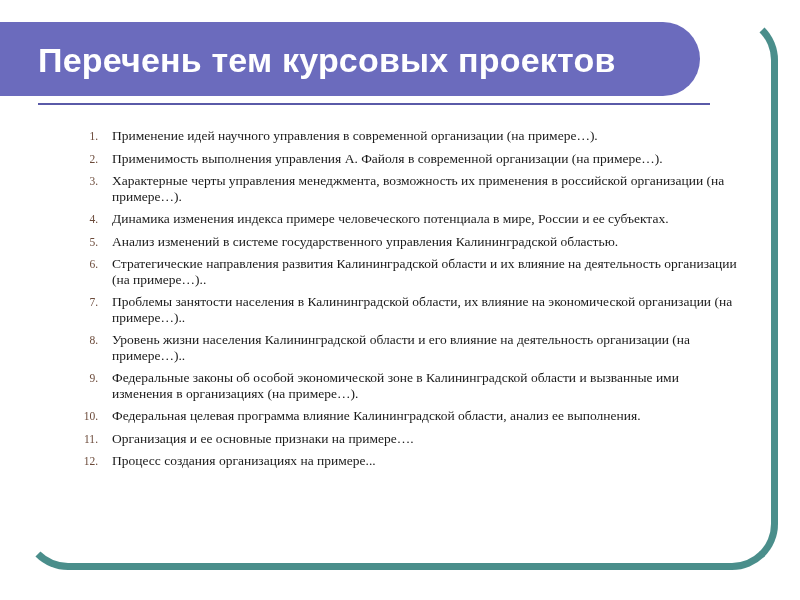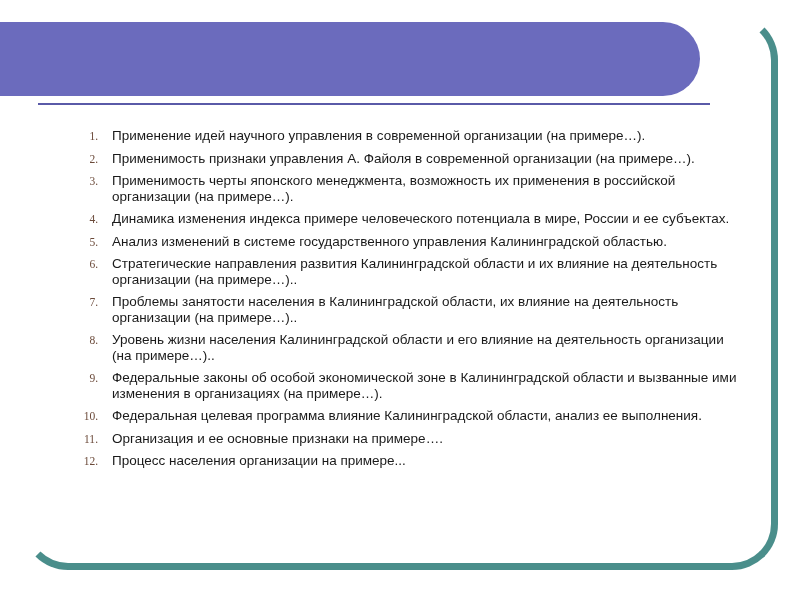--- a/index.html
+++ b/index.html
@@ -96,66 +96,68 @@
     left: 4px;
     top: 1px;
     width: 44px;
     text-align: right;
     color: #6b4a3a;
     font-size: 11.5px;
     font-family: "Liberation Serif", serif;
   }
   .item-text {
     display: block;
+    font-family: Liberation Serif, serif;
   }
 </style>
 </head>
 <body>
 
 <div class="slide">
 
   <div class="frame"></div>
 
   <div class="header-band"></div>
+  <div class="header-title">Перечень тем курсовых проектов</div>
   <div class="header-rule"></div>
 
   <div class="content">
     <ol class="topics">
       <li>
           <span class="item-text">Применение идей научного управления в современной организации (на примере…).</span>
         </li>
       <li>
-          <span class="item-text">Применимость признаки управления А. Файоля в современной организации (на примере…).</span>
+          <span class="item-text">Применимость выполнения управления А. Файоля в современной организации (на примере…).</span>
         </li>
       <li>
-          <span class="item-text">Применимость черты японского менеджмента, возможность их применения в российской организации (на примере…).</span>
+          <span class="item-text">Характерные черты управления менеджмента, возможность их применения в российской организации (на примере…).</span>
         </li>
       <li>
           <span class="item-text">Динамика изменения индекса примере человеческого потенциала в мире, России и ее субъектах.</span>
         </li>
       <li>
           <span class="item-text">Анализ изменений в системе государственного управления Калининградской областью.</span>
         </li>
       <li>
           <span class="item-text">Стратегические направления развития Калининградской области и их влияние на деятельность организации (на примере…)..</span>
         </li>
       <li>
-          <span class="item-text">Проблемы занятости населения в Калининградской области, их влияние на деятельность организации (на примере…)..</span>
+          <span class="item-text">Проблемы занятости населения в Калининградской области, их влияние на экономической организации (на примере…)..</span>
         </li>
       <li>
           <span class="item-text">Уровень жизни населения Калининградской области и его влияние на деятельность организации (на примере…)..</span>
         </li>
       <li>
           <span class="item-text">Федеральные законы об особой экономической зоне в Калининградской области и вызванные ими изменения в организациях (на примере…).</span>
         </li>
       <li>
           <span class="item-text">Федеральная целевая программа влияние Калининградской области, анализ ее выполнения.</span>
         </li>
       <li>
           <span class="item-text">Организация и ее основные признаки на примере….</span>
         </li>
       <li>
-          <span class="item-text">Процесс населения организации на примере...</span>
+          <span class="item-text">Процесс создания организациях на примере...</span>
         </li>
     </ol>
   </div>
 
 </div>
 
 </body></html>

